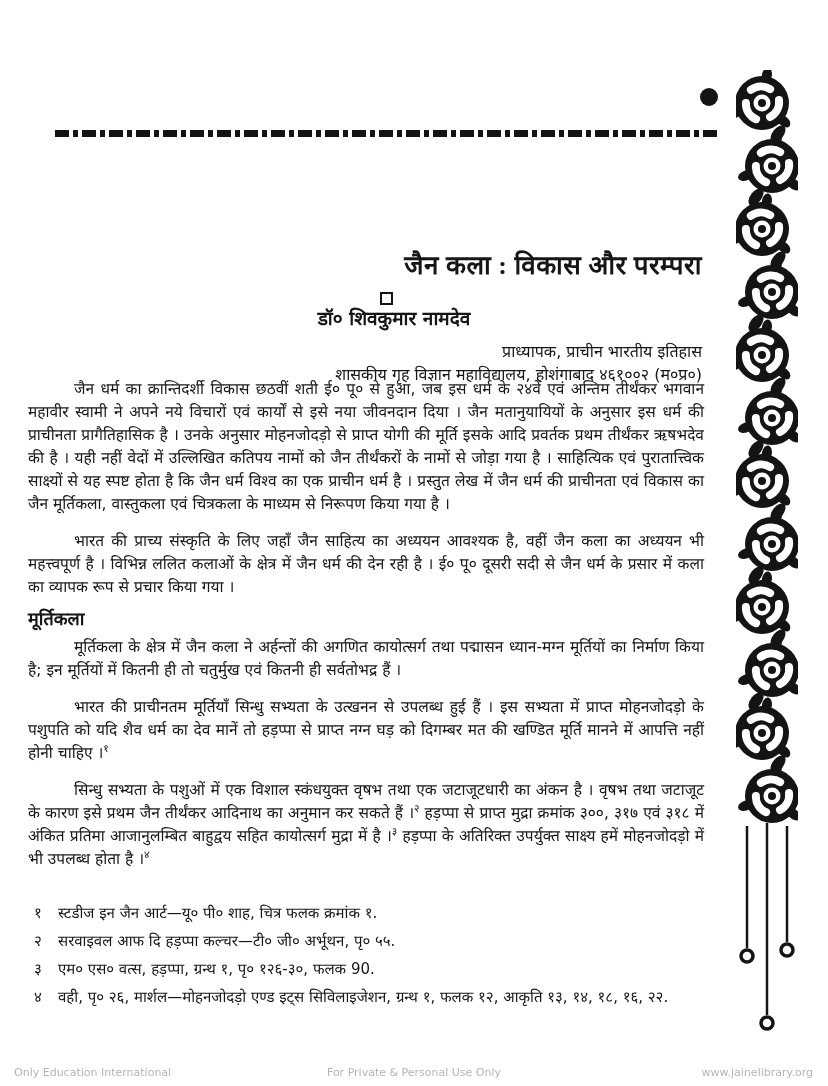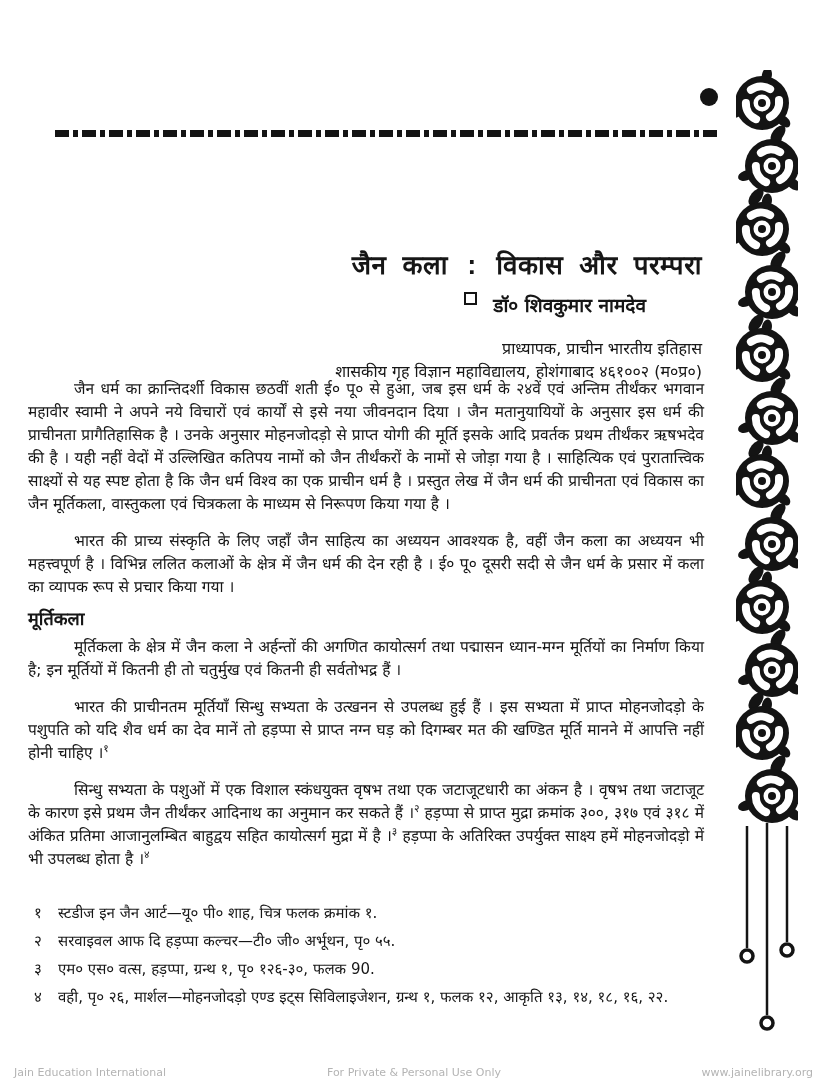--- a/index.html
+++ b/index.html
@@ -31,32 +31,34 @@
     background: #141414;
   }
   
   .article-header {
     position: absolute;
     top: 246px; right: 126px;
     width: 560px;
     text-align: right;
   }
   .article-title {
-    font-family: Liberation Mono, monospace;
+    font-family: Liberation Serif, serif;
     font-weight: bold;
     font-size: 26px;
     letter-spacing: 0.5px;
     margin-bottom: 10px;
     white-space: nowrap;
   }
   .author-row {
     display: flex;
     justify-content: flex-end;
+    align-items: center;
     padding-right: 56px;
-    margin-bottom: 19px;
+    margin-bottom: 9px;
+    flex-direction: column;
   }
   .author-box {
     display: inline-block;
     width: 13px; height: 13px;
     border: 2px solid #141414;
     margin-right: 16px;
   }
   .author-name {
     font-weight: bold;
     font-size: 19px;
@@ -171,21 +173,21 @@
         <span class="footnote-num">३</span>
         <span class="footnote-text">एम० एस० वत्स, हड़प्पा, ग्रन्थ १, पृ० १२६-३०, फलक 90.</span>
       </div>
       <div class="footnote-row">
         <span class="footnote-num">४</span>
         <span class="footnote-text">वही, पृ० २६, मार्शल—मोहनजोदड़ो एण्ड इट्स सिविलाइजेशन, ग्रन्थ १, फलक १२, आकृति १३, १४, १८, १६, २२.</span>
       </div>
     </div>
 
   <div class="footer">
-    <span class="footer-left">Jain Education International</span>
+    <span class="footer-left">Only Education International</span>
     <span class="footer-center">For Private &amp; Personal Use Only</span>
     <span class="footer-right">www.jainelibrary.org</span>
   </div>
 
   <svg class="border-svg" width="62" height="1000" viewBox="0 0 62 1000" xmlns="http://www.w3.org/2000/svg">
     <defs>
       <g id="rosette">
         <g transform="rotate(10)">
             <ellipse cx="0" cy="-28" rx="5" ry="8" fill="#141414"></ellipse>
           </g>

